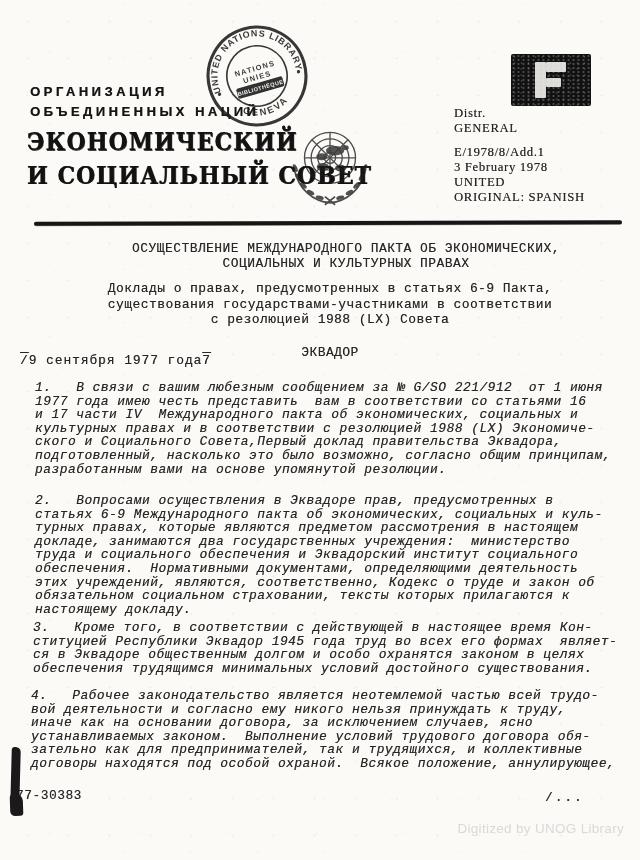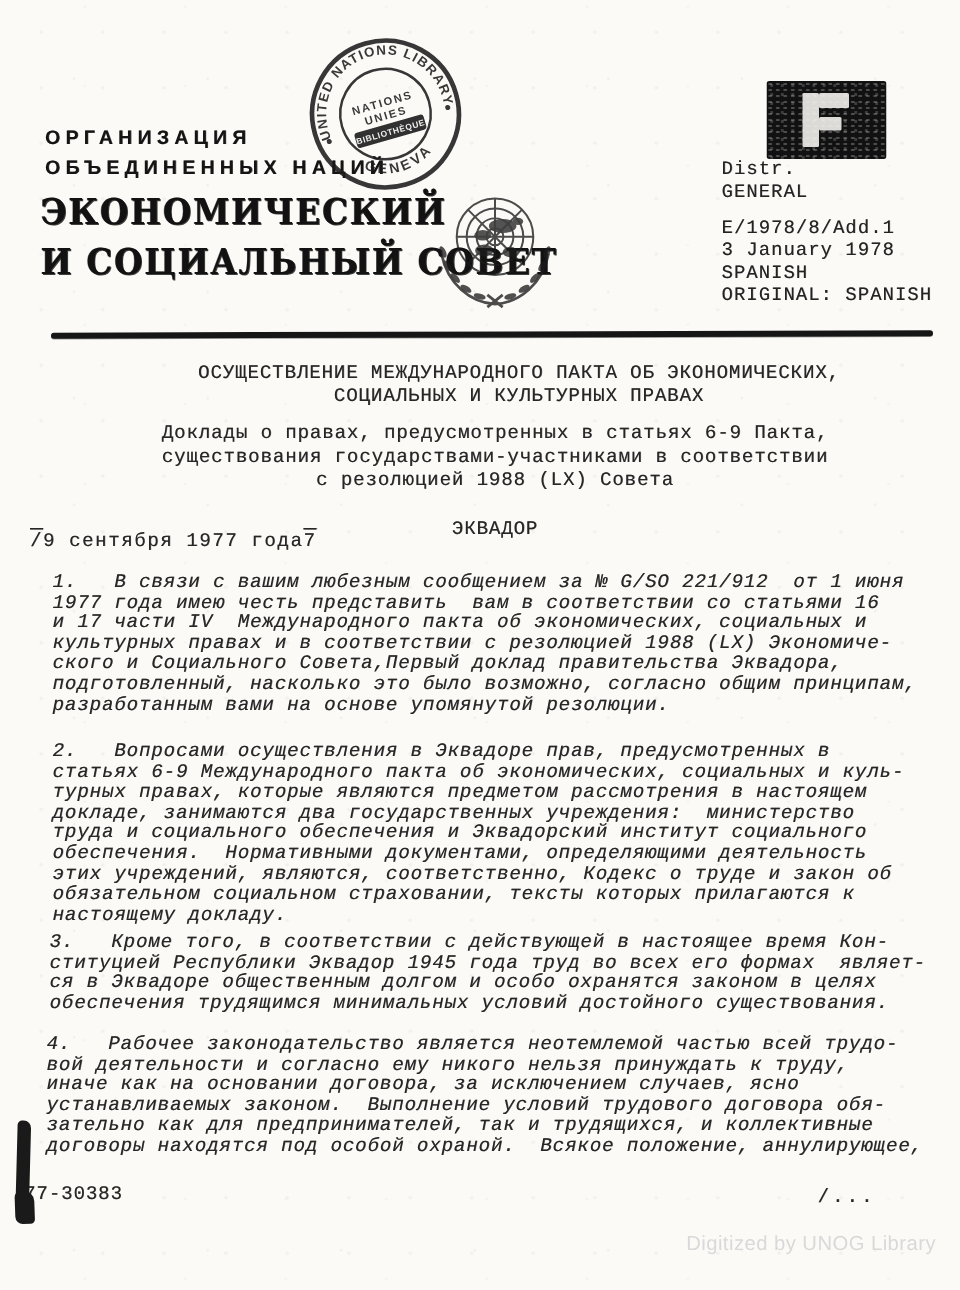--- a/index.html
+++ b/index.html
@@ -27,24 +27,23 @@
   }
   .council{
     position:absolute;left:27px;top:128px;
     font-family:"DejaVu Serif","Liberation Serif",serif;
     font-weight:bold;font-size:22px;line-height:31px;letter-spacing:1px;
     color:#121212;text-shadow:0.6px 0.4px 0 rgba(0,0,0,0.75), -0.3px 0 0 rgba(0,0,0,0.4);
     transform:scaleY(1.08);
   }
   .distr{
     position:absolute;left:454px;top:106px;
-    font-family:Liberation Mono, monospace;
+    font-family:Liberation Serif, serif;
     font-size:12.6px;line-height:15px;letter-spacing:0.7px;color:#232323;
     text-shadow:0.3px 0 0 rgba(30,30,30,0.5);
-    margin-left:27px;
   }
   .distr .gap{height:9px;}
   .library-stamp{
     position:absolute;left:205px;top:24px;width:104px;height:104px;
     transform:rotate(-16deg);opacity:0.88;
   }
   .un-emblem{position:absolute;left:281px;top:123px;width:98px;height:86px;opacity:0.85;}
   .ink-stamp{
     position:absolute;left:511px;top:54px;width:80px;height:52px;
     background-color:#111;
@@ -158,22 +157,22 @@
         <rect x="35" y="24" width="15" height="9" rx="1"></rect>
       </g>
     </svg>
   </div>
 
   <div class="distr">
     <div>Distr.</div>
     <div>GENERAL</div>
     <div class="gap"></div>
     <div>E/1978/8/Add.1</div>
-    <div>3 January 1978</div>
-    <div>SPANISH</div>
+    <div>3 February 1978</div>
+    <div>UNITED</div>
     <div>ORIGINAL:  SPANISH</div>
   </div>
 
   <div class="rule"></div>
 
   <div class="title-block typew">
     <div>ОСУЩЕСТВЛЕНИЕ МЕЖДУНАРОДНОГО ПАКТА ОБ ЭКОНОМИЧЕСКИХ,</div>
     <div>СОЦИАЛЬНЫХ И КУЛЬТУРНЫХ ПРАВАХ</div>
   </div>
 

